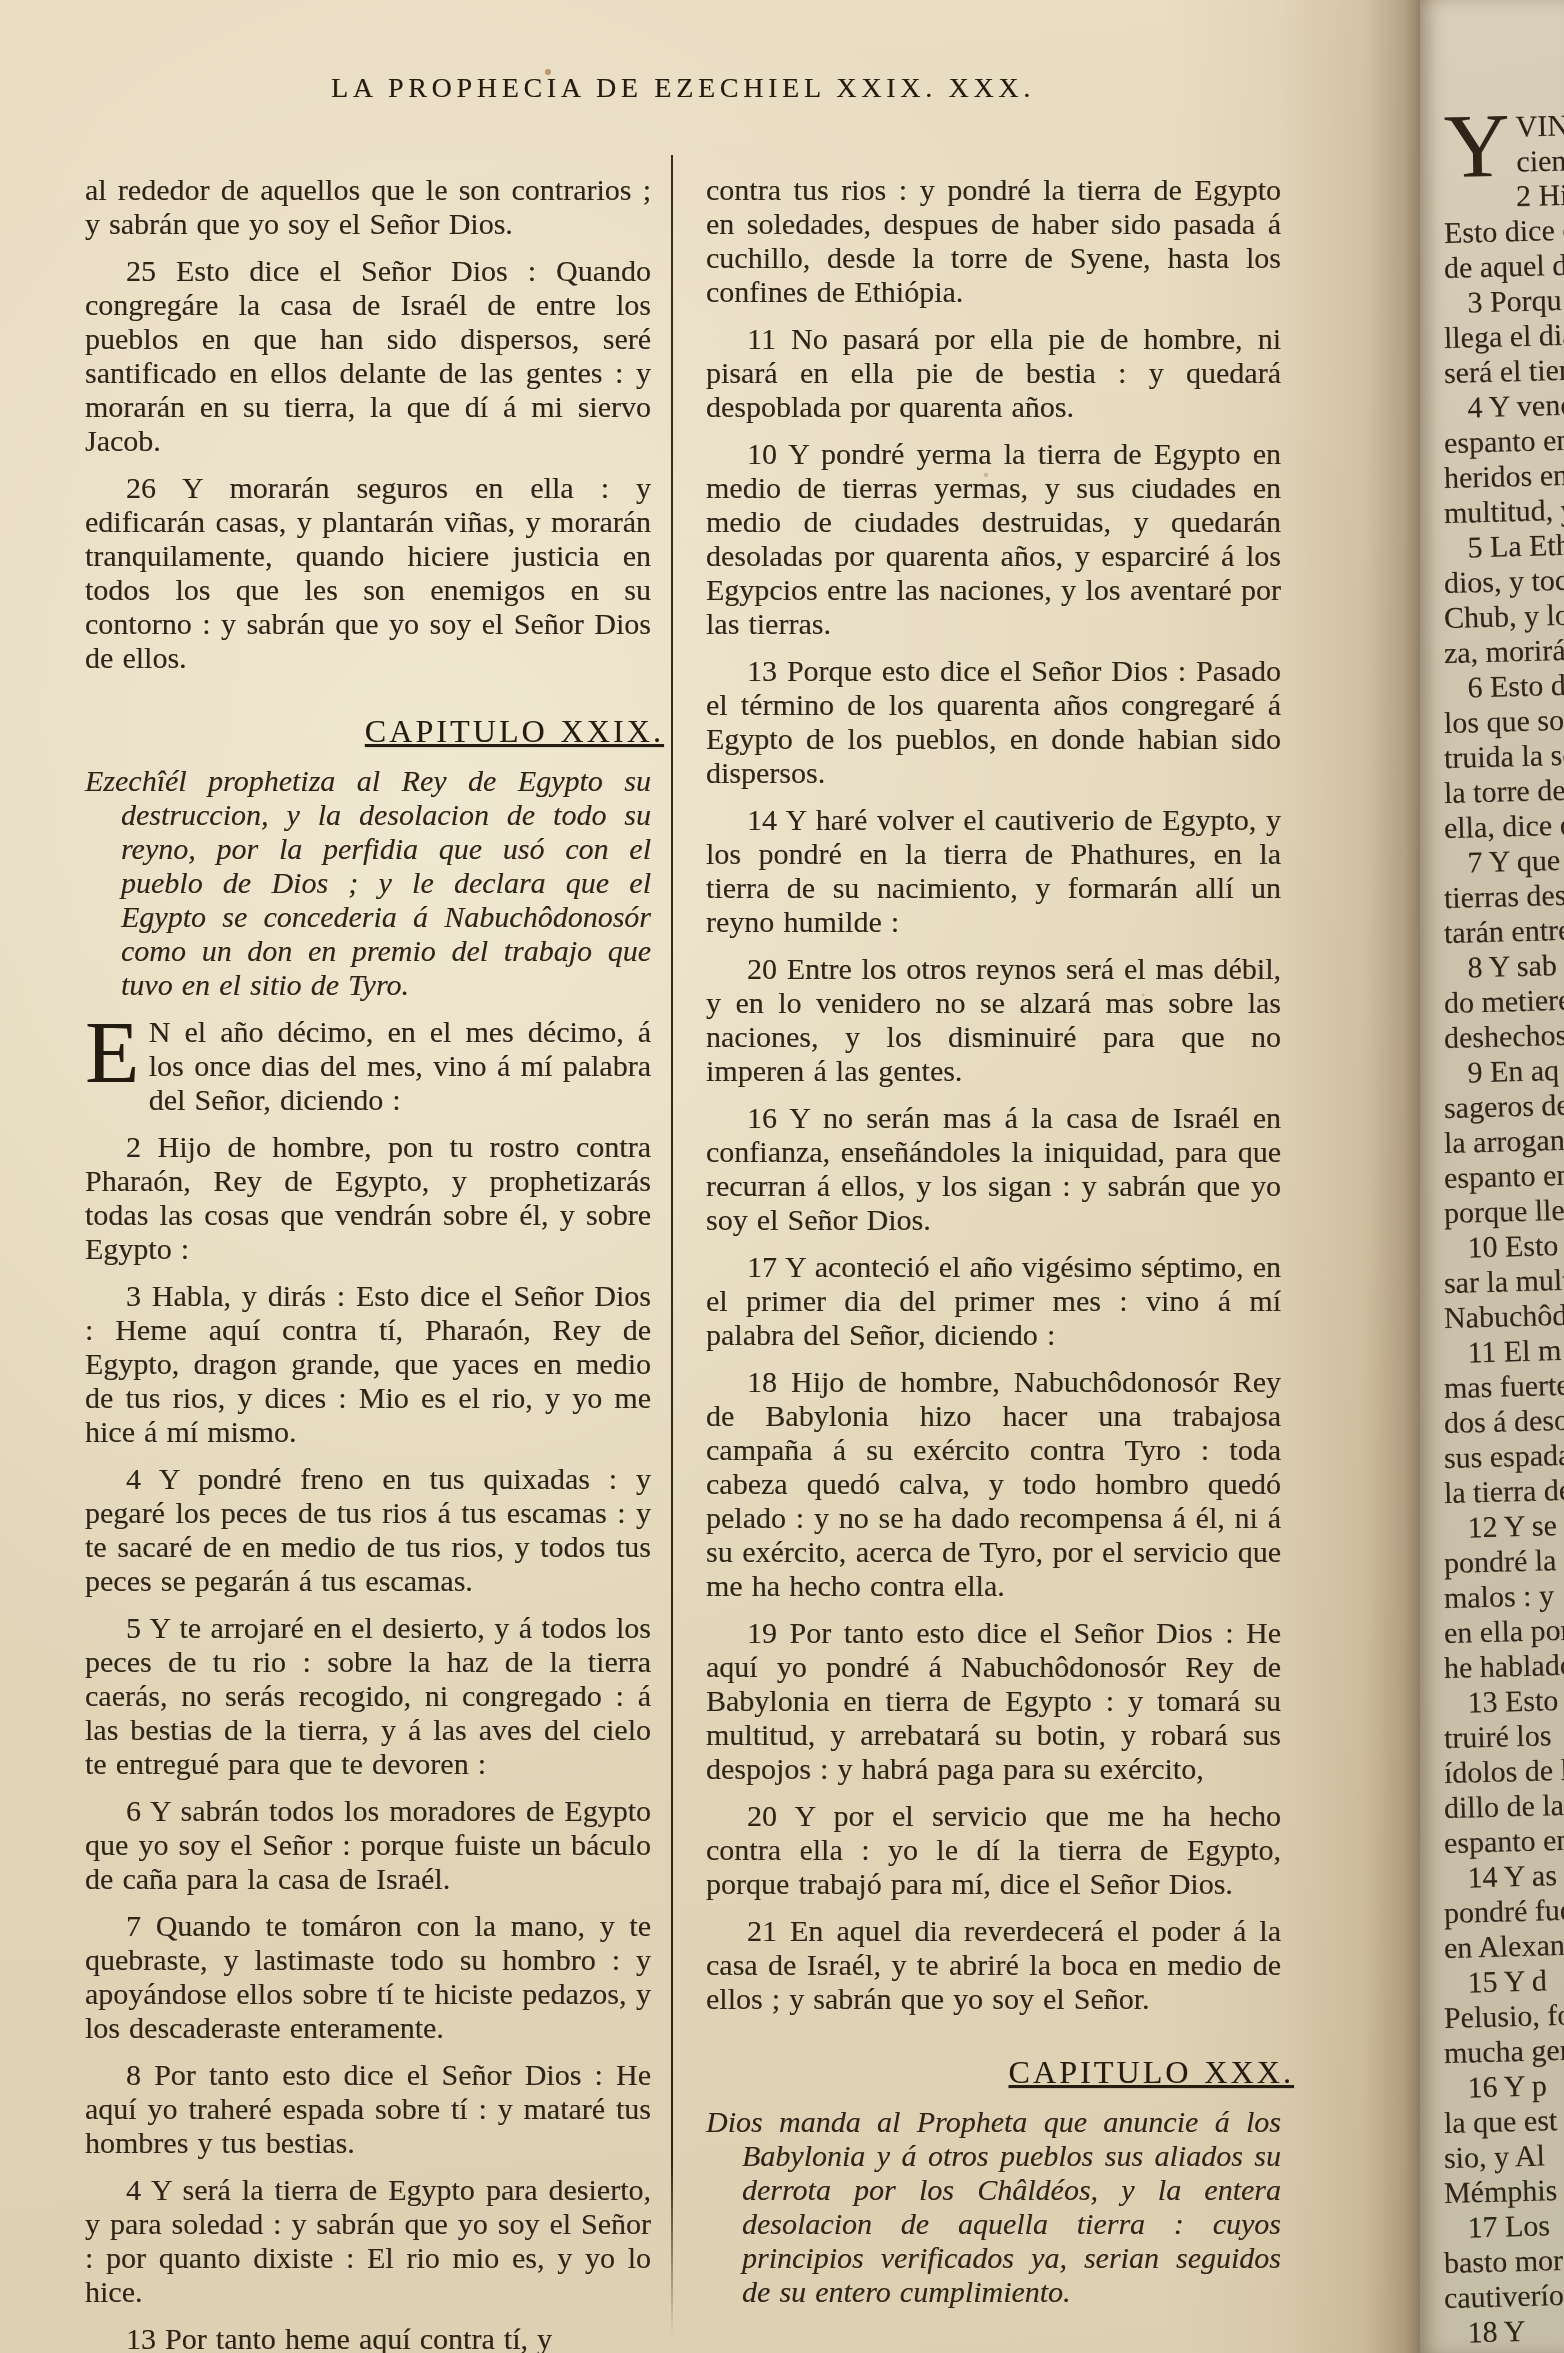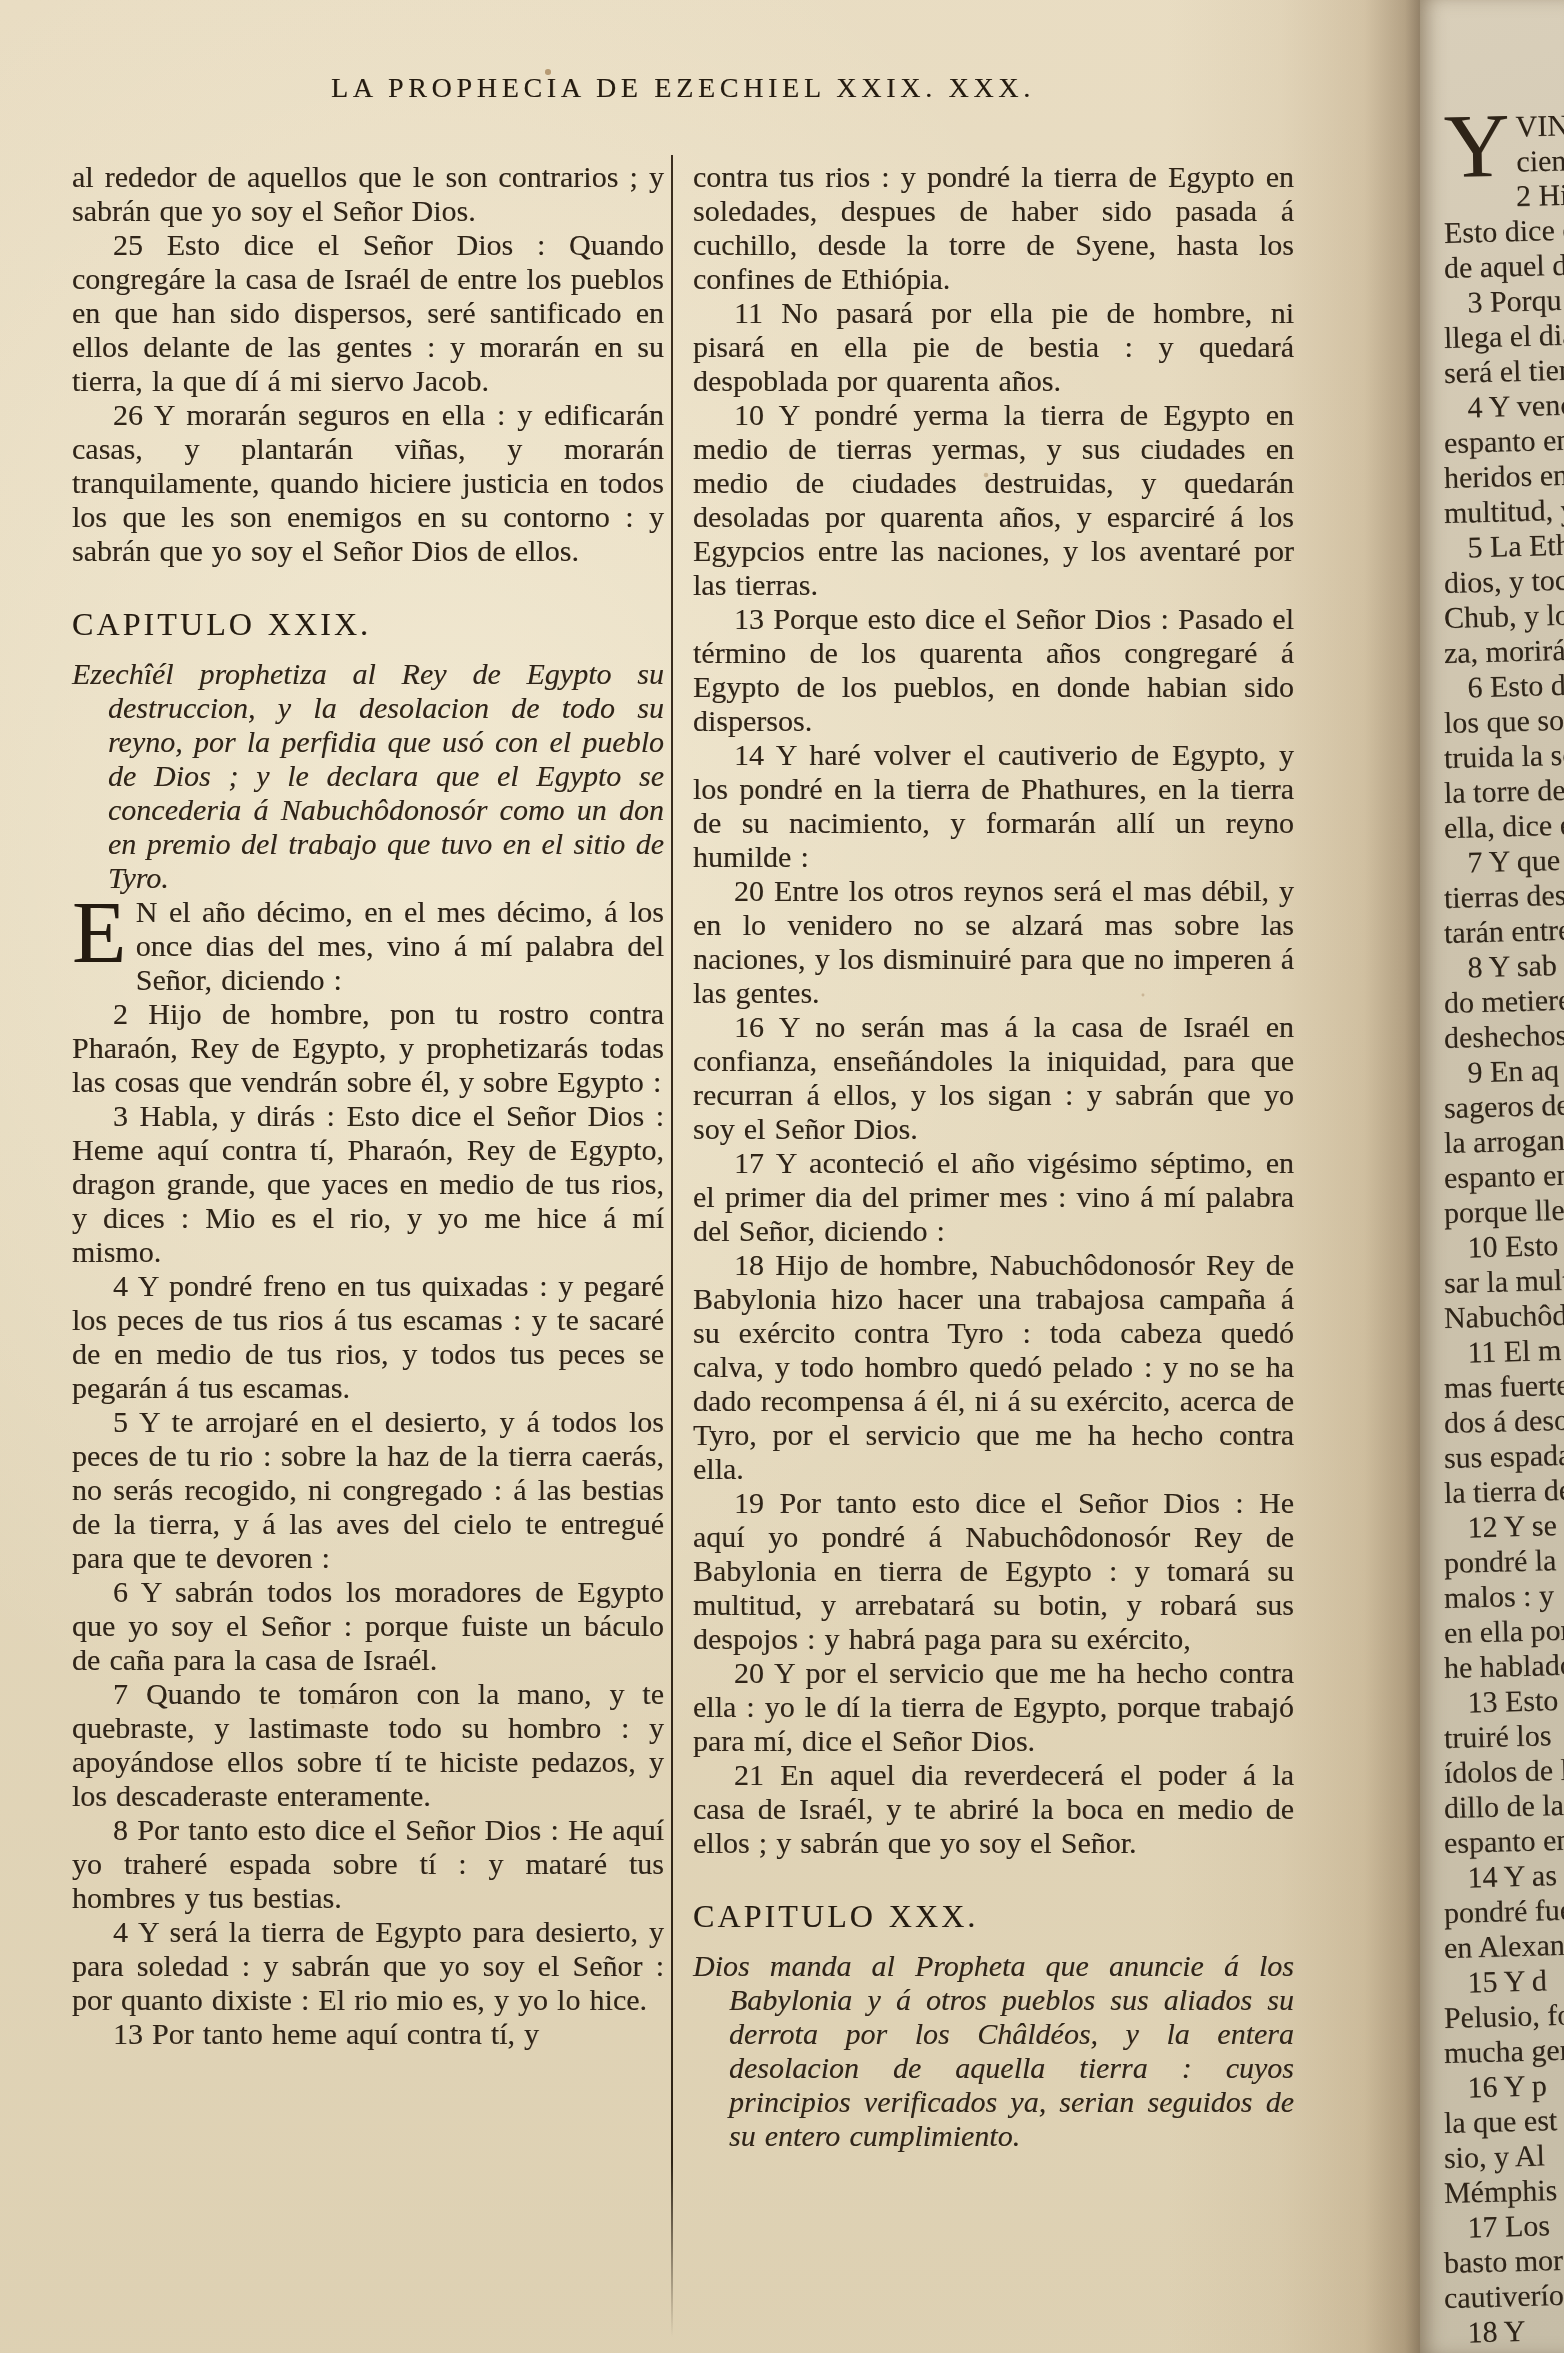--- a/index.html
+++ b/index.html
@@ -24,24 +24,24 @@
       font-size:28px;letter-spacing:4.7px;color:#241b10;white-space:nowrap;
       text-shadow:0.4px 0.4px 0.6px rgba(40,30,18,.4);}
   
   #col-rule{position:absolute;left:671px;top:155px;width:2.3px;height:2182px;
       background:linear-gradient(to bottom,#3a2d1e 0%,#2e2315 92%,rgba(46,35,21,0) 100%);}
   
   .col{position:absolute;top:160px;font-size:30px;line-height:34px;text-align:justify;
       color:var(--ink);text-shadow:0.3px 0.3px 0.5px rgba(40,30,18,.35);word-spacing:1.6px;}
   #col-left{left:72px;width:592px;}
   #col-right{left:693px;width:601px;}
-  .col p{margin:0;text-indent:41px;}
+  .col p{margin:13px;text-indent:41px;}
   .col p.cont{text-indent:0;}
   .chap-head{margin:39px 0 15.6px;font-size:32px;font-weight:normal;letter-spacing:3.1px;
-      text-align:left;text-indent:0;color:#251c11;}
+      text-align:right;text-indent:0;color:#251c11;text-decoration:underline;}
   .chap-sum{font-style:italic;margin:0 0 7.8px;padding-left:36px;text-indent:-36px !important;}
   .opening{text-indent:0 !important;}
   .dropcap{float:left;font-size:89px;line-height:66px;padding:4.7px 9.4px 0 0;color:#241b10;}
   
   #partial-col{position:absolute;left:1444px;top:110px;width:188px;font-size:30px;
       line-height:35px;color:#2e2418;text-shadow:0.3px 0.3px 0.5px rgba(40,30,18,.35);
       white-space:nowrap;}
   #partial-col .popen{transform:rotate(-1.2deg);transform-origin:0 50%;}
   .dropcap-y{float:left;font-size:91px;line-height:67px;padding:3.1px 6.3px 0 0;}
   .pline{transform:rotate(-1.5deg);transform-origin:0 60%;}

